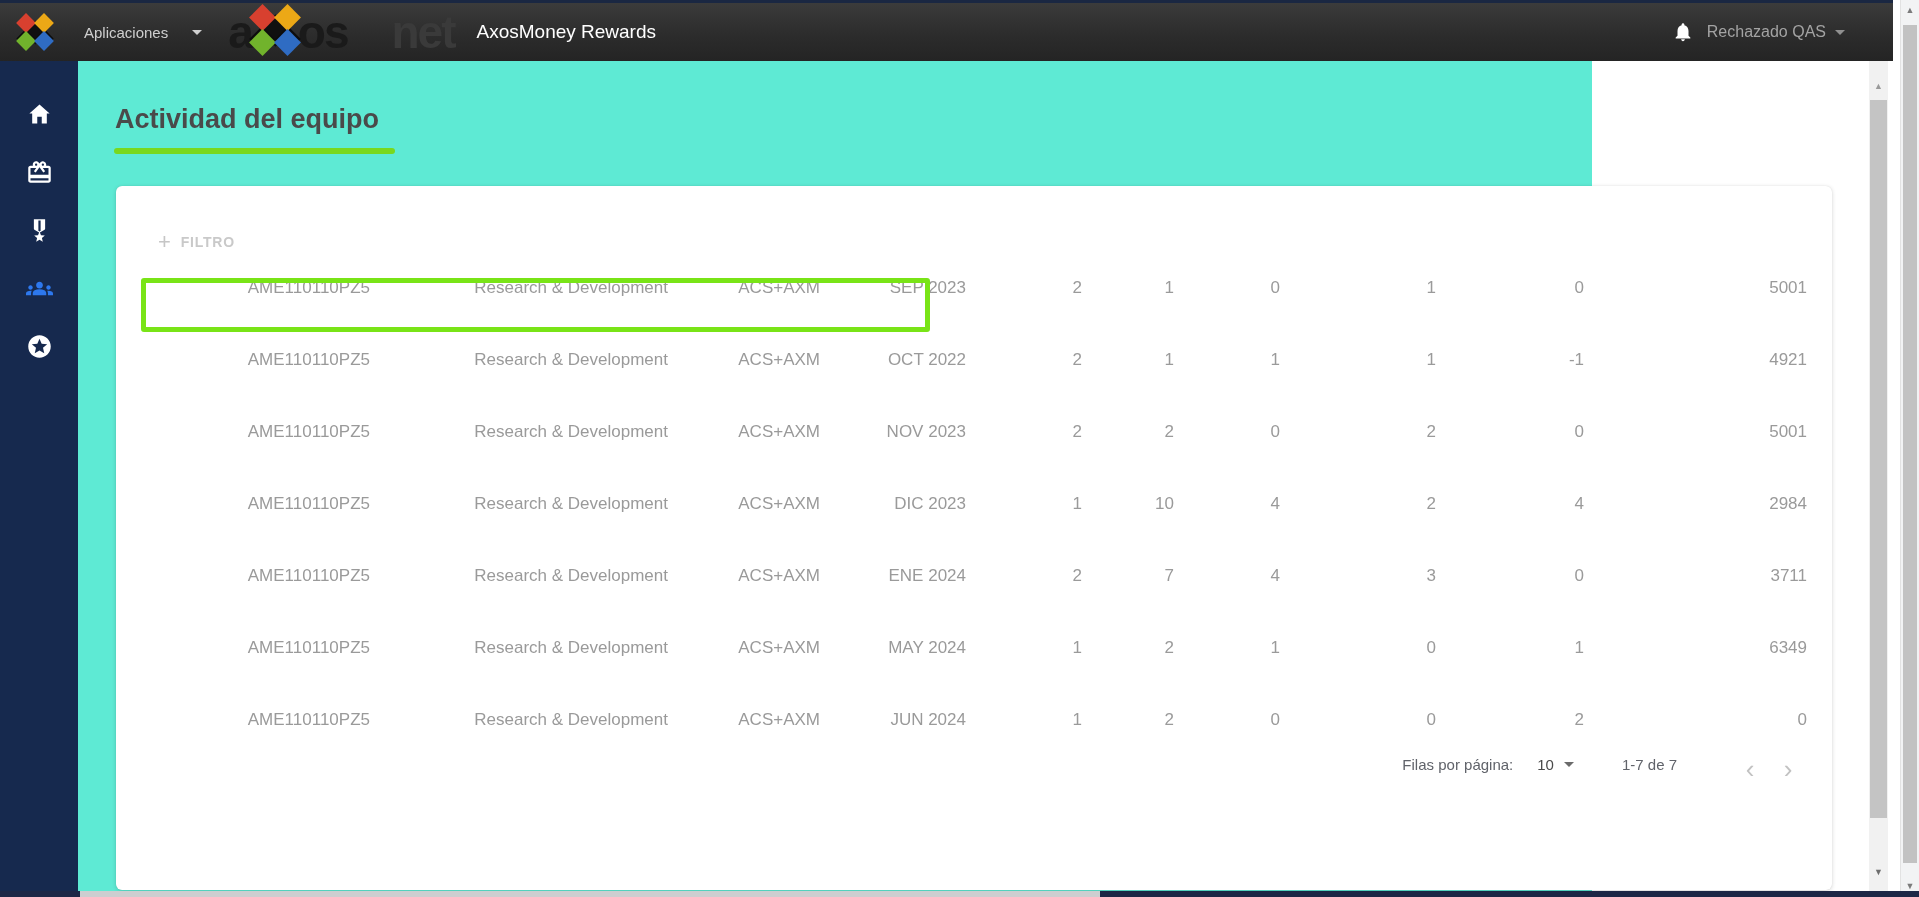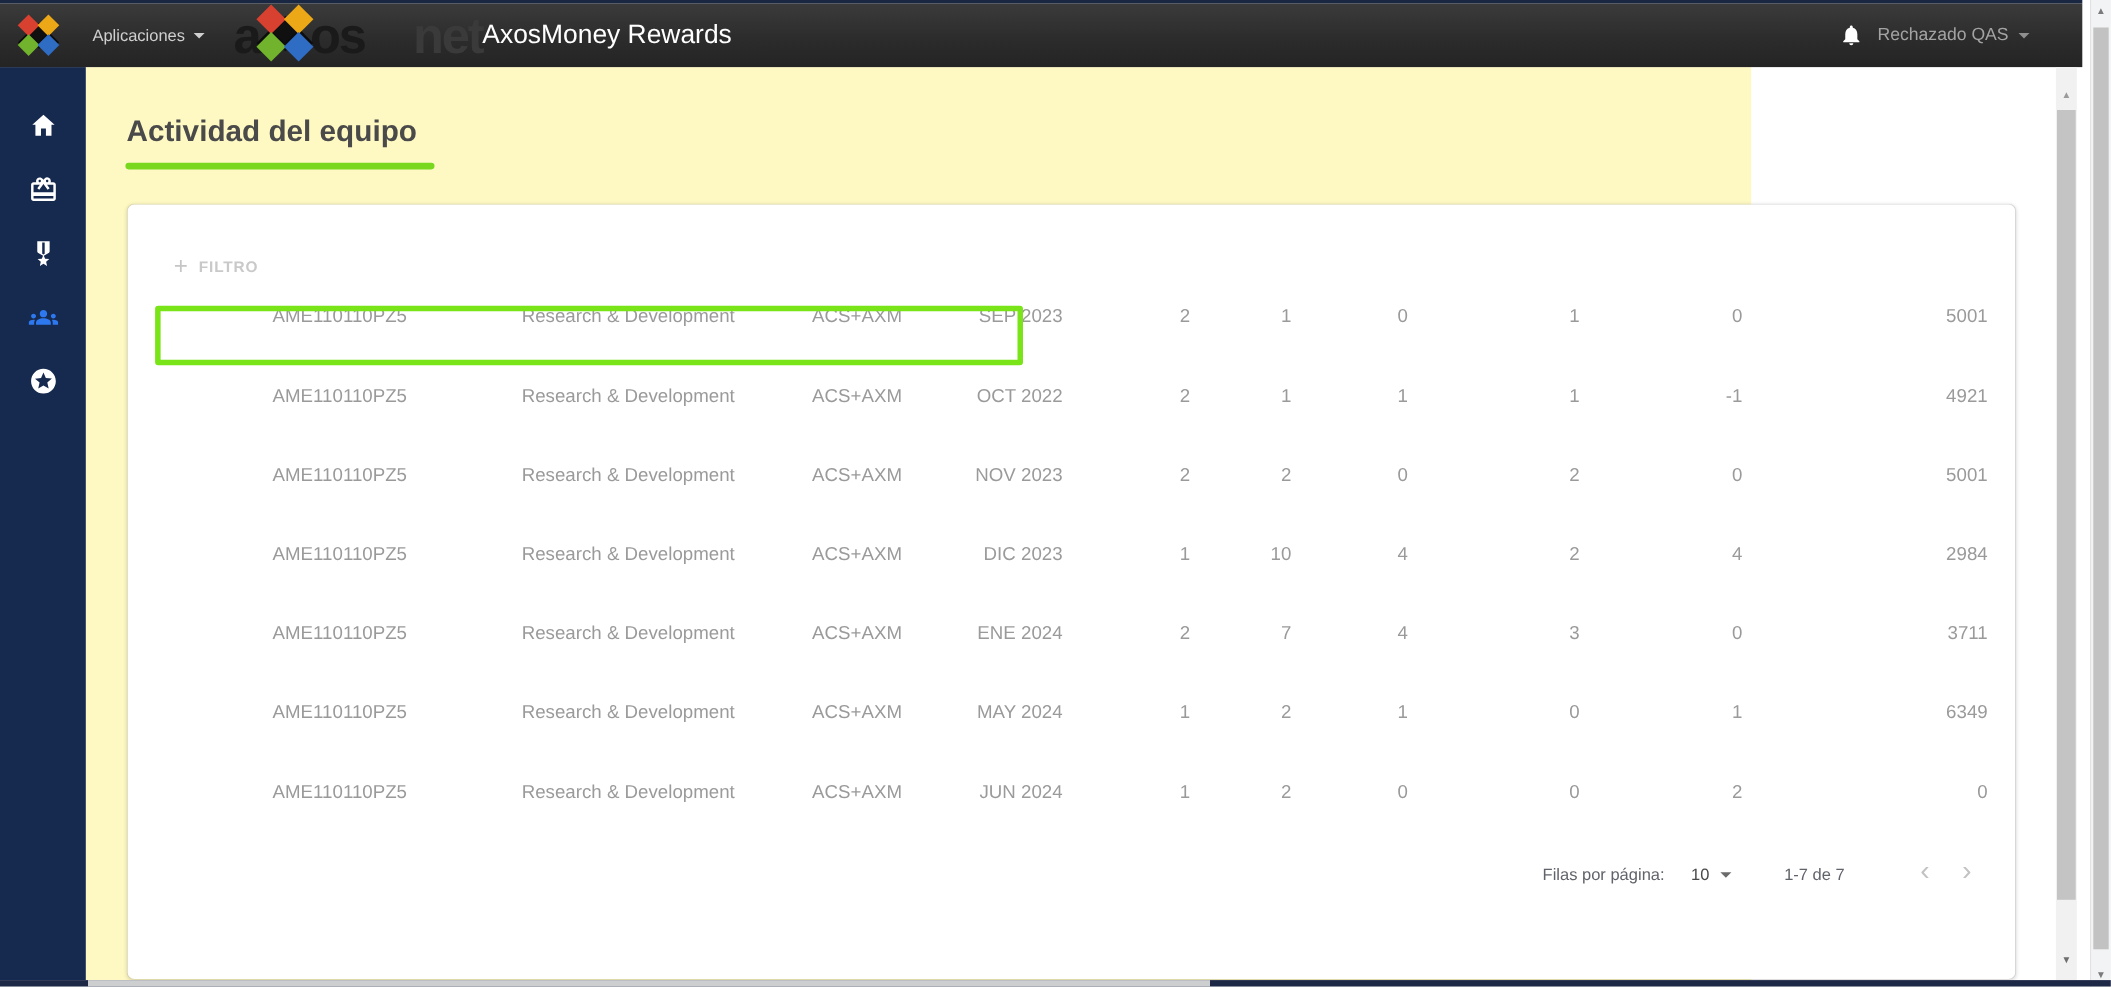--- a/index.html
+++ b/index.html
@@ -5,57 +5,57 @@
   * { box-sizing: border-box; margin: 0; padding: 0; }
   html,body { width:1919px; height:897px; overflow:hidden; }
   body { font-family:"Liberation Sans", sans-serif; position:relative; background:#fff; }
 
   
   .navbar { position:absolute; left:0; top:0; width:1893px; height:61px;
     background:linear-gradient(180deg,#3b3b3b 0%,#2c2c2c 55%,#242424 100%);
     border-top:3px solid #1a2742; display:flex; align-items:center; z-index:20; }
   .logo-sm { position:relative; width:38px; height:38px; margin-left:16px; flex:0 0 auto; cursor:pointer; }
   .dmd { position:absolute; transform:rotate(45deg); }
-  .app-menu { display:flex; align-items:center; gap:8px; margin-left:30px; color:#cfcfcf; font-size:15px; cursor:pointer; }
+  .app-menu { display:flex; align-items:center; gap:24px; margin-left:30px; color:#cfcfcf; font-size:15px; cursor:pointer; }
   .caret-down { width:0; height:0; border-left:5px solid transparent; border-right:5px solid transparent; border-top:5px solid #cfcfcf; }
   .brand { position:relative; display:flex; align-items:center; margin-left:26px; font-weight:bold; font-size:46px; letter-spacing:-2px; height:61px; }
   .brand .b1,.brand .b2 { color:#1a1a1a; }
   .brand .b3 { color:#3a3a3a;margin-left:44px; }
   .brand .logo-lg { position:relative; width:54px; height:54px; margin:0 -4px; top:-2px; }
-  .nav-title { color:#ffffff; font-size:24px; }
+  .nav-title { color:#ffffff; font-size:19px; margin-left:22px; }
   .nav-right { margin-left:auto; display:flex; align-items:center; gap:13px; padding-right:48px; }
   .bell { width:22px; height:22px; cursor:pointer; }
   .user-menu { display:flex; align-items:center; gap:9px; color:#a3a3a3; font-size:16px; cursor:pointer; }
   .user-menu .caret-down { border-top-color:#8f8f8f; }
 
   
   .sidebar { position:absolute; left:0; top:61px; width:78px; height:830px; background:#16294e; z-index:15; padding-top:24px; }
   .side-item { width:78px; height:58px; display:flex; align-items:center; justify-content:center; cursor:pointer; color:#ffffff; }
   .side-item svg { width:27px; height:27px; fill:#ffffff; }
   .side-item.active svg { fill:#2d78ee; }
 
   
-  .main { position:absolute; left:78px; top:61px; width:1514px; height:830px; background:#fef9c3; }
+  .main { position:absolute; left:78px; top:61px; width:1514px; height:830px; background:#5eead4; }
   .page-title { position:absolute; left:37px; top:43px; font-size:27px; font-weight:bold; color:#4a4a4a; }
   .title-underline { position:absolute; left:36px; top:87px; width:281px; height:6px; border-radius:3px; background:#79d81e; }
 
   .card { position:absolute; left:38px; top:125px; width:1716px; height:704px; background:#ffffff;
     border-radius:6px; box-shadow:0 1px 4px rgba(0,0,0,.16), 0 0 1px rgba(0,0,0,.12); }
   .filter-row { padding:46px 0 0 42px; height:66px; display:flex; align-items:center; }
   .filter-btn { display:flex; align-items:center; gap:9px; color:#c9c9c9; font-size:14px; font-weight:bold; letter-spacing:.8px; cursor:pointer; }
   .plus-icon { font-size:22px; font-weight:400; color:#c6c6c6; line-height:14px; }
 
   .thead { margin:2px 25px 0 25px; height:64px; background:#efefef; border-radius:4px; }
   .trow  { margin:0 25px; height:72px;text-align:right; }
   .tgrid { display:grid; grid-template-columns:210px 298px 152px 146px 116px 92px 106px 156px 148px 1fr;
     align-items:center; padding-left:19px; }
   .thead .cell { font-size:18px; font-weight:bold; color:#4c4c4c; cursor:pointer; }
   .trow  .cell { font-size:17px; color:#9a9a9a; }
 
-  .pagination { margin:0 25px; height:48px; display:flex; align-items:flex-end; justify-content:flex-end; color:#60636a; font-size:15px; }
+  .pagination { margin:0 25px; height:48px; display:flex; align-items:flex-start; justify-content:flex-end; color:#60636a; font-size:15px; }
   .pag-label { margin-right:24px; }
   .pag-select { display:flex; align-items:center; gap:10px; margin-right:48px; cursor:pointer; color:#4a4a4a; }
   .pag-select .caret-down { border-top-color:#6b6b6b; }
   .pag-range { margin-right:54px; }
   .pag-btn { width:38px; text-align:center; font-size:26px; color:#c2c2c2; cursor:pointer; line-height:26px; }
 
   
   .ann-box { position:absolute; left:141px; top:278px; width:789px; height:54px;
     border:5px solid #79e417; border-radius:3px; z-index:60; pointer-events:none; }
 

